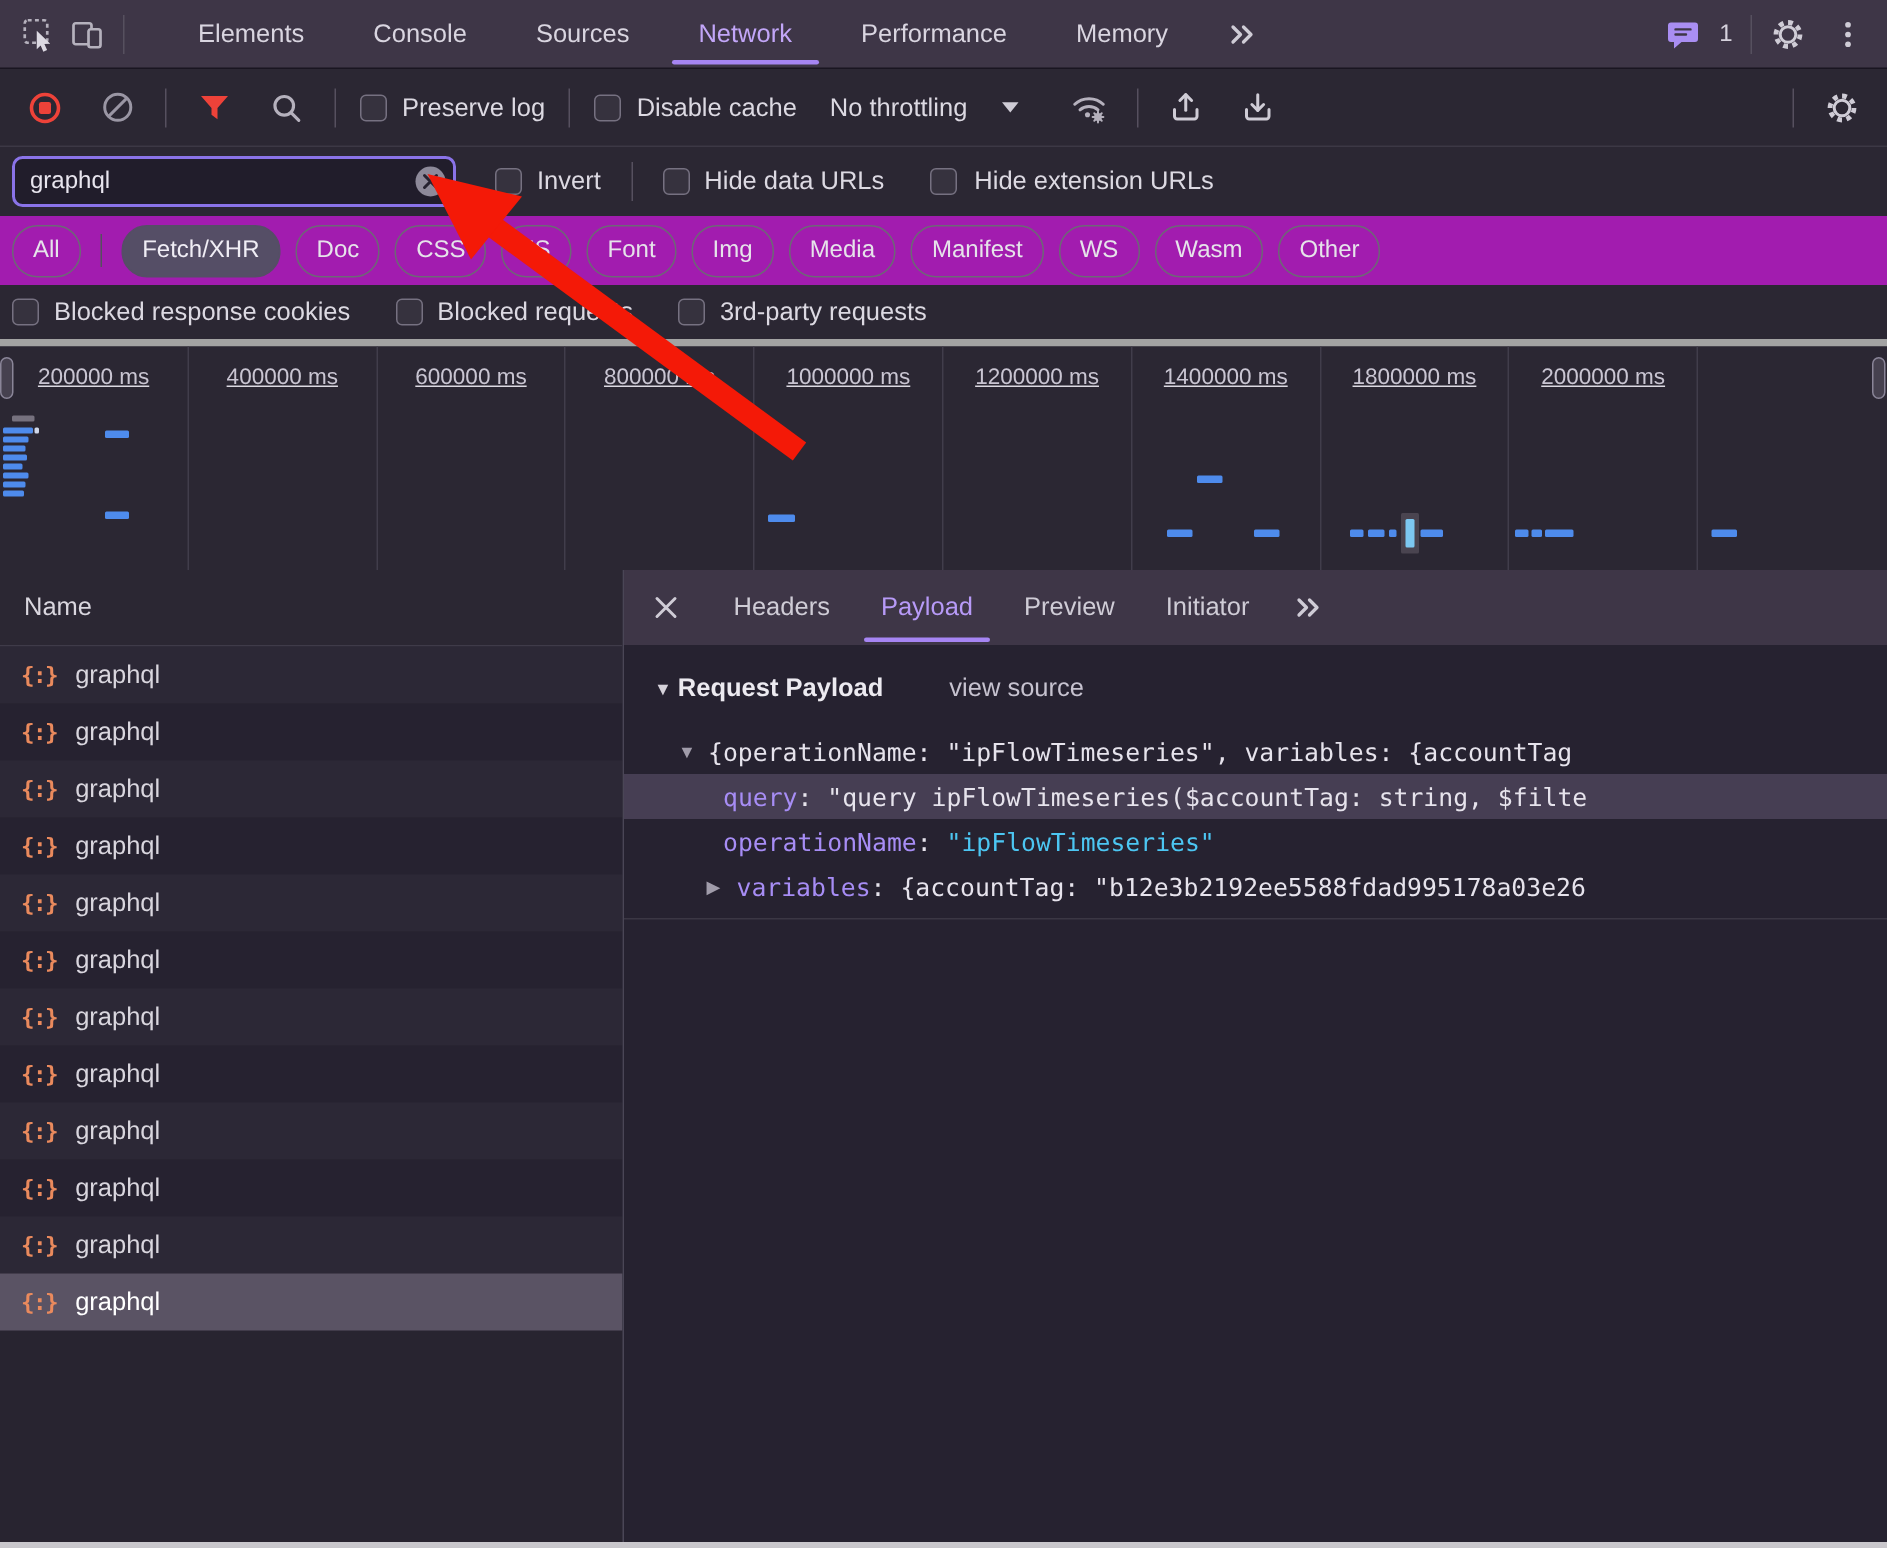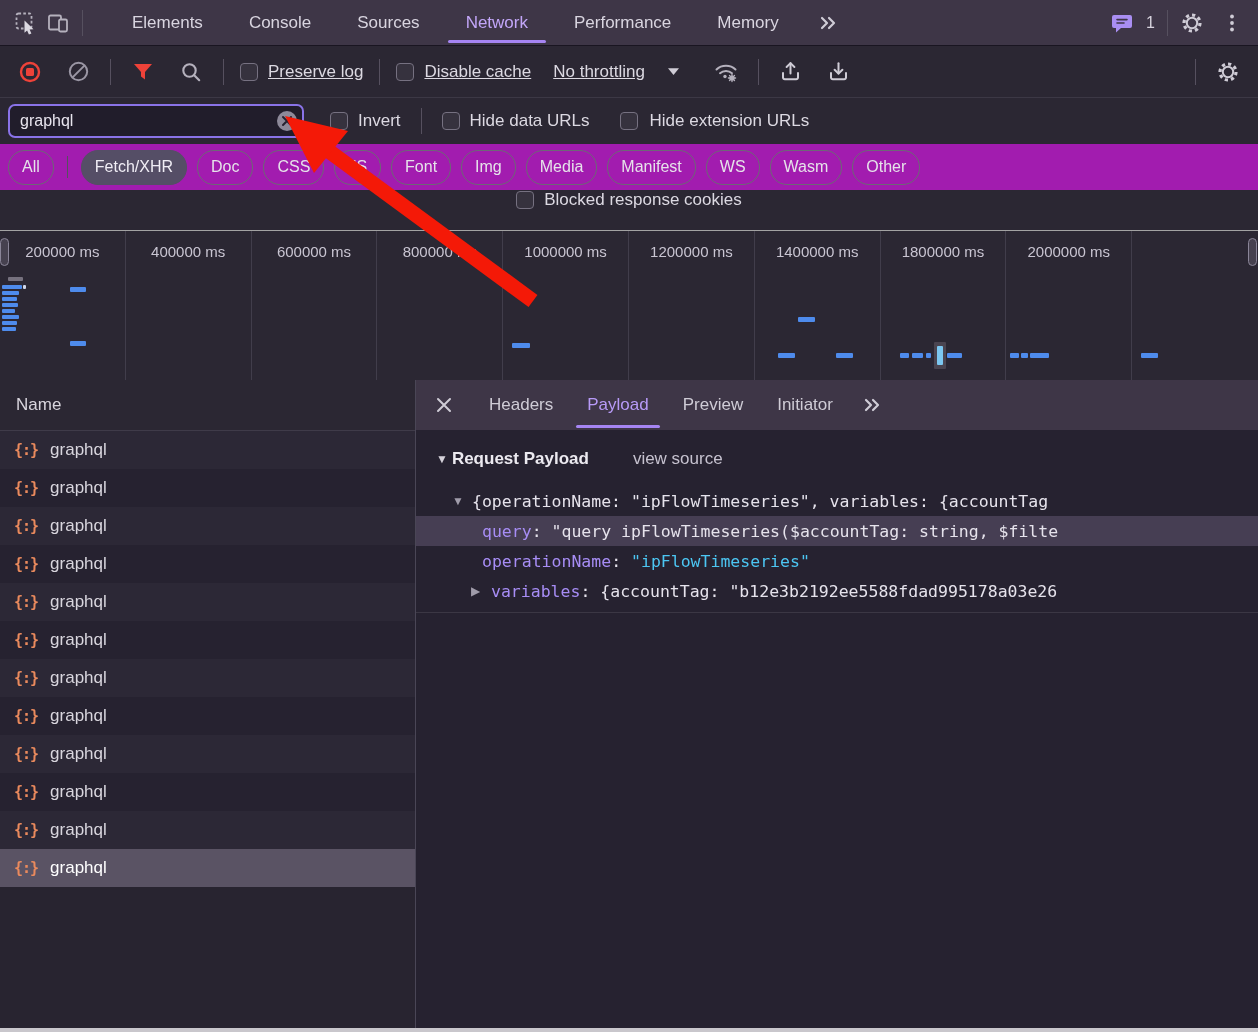--- a/index.html
+++ b/index.html
@@ -15,21 +15,21 @@
           border-bottom:1px solid #191521;display:flex;align-items:center;padding:0 10px;box-sizing:border-box;}
   #top-tabs{display:flex;height:100%;margin-left:26px;}
   .ttab{position:relative;display:flex;align-items:center;padding:0 23px;font-size:17px;color:#d9d5e0;}
   .ttab.active{color:#c2a6f8;}
   .ttab.active::after{content:"";position:absolute;left:5px;right:5px;bottom:2px;height:3px;border-radius:2px;background:#a685f3;}
   #tabbar-right{margin-left:auto;display:flex;align-items:center;gap:8px;}
   #msg-count{font-size:16px;color:#d6d2dd;margin-right:4px;}
 
   
   #toolbar{position:absolute;top:46px;left:0;right:0;height:52px;background:#2b2733;
-           border-bottom:1px solid #3c3845;display:flex;align-items:center;padding:0 14px;box-sizing:border-box;gap:16px;text-decoration:underline;}
+           border-bottom:1px solid #3c3845;display:flex;align-items:center;padding:0 14px;box-sizing:border-box;gap:16px;}
   .cb{width:18px;height:18px;border:1.5px solid #767181;border-radius:4px;background:#36323e;box-sizing:border-box;flex:none;}
   .cb-item{display:flex;align-items:center;gap:10px;font-size:17px;color:#dcd9e2;}
   #throttle{display:flex;align-items:center;gap:22px;font-size:17px;color:#dcd9e2;margin-left:6px;}
 
   
   #filterrow{position:absolute;top:98px;left:0;right:0;height:46px;background:#2b2733;
              display:flex;align-items:center;padding:0 8px;box-sizing:border-box;}
   #filter-input-wrap{position:relative;width:296px;height:34px;flex:none;}
   #filter-input{width:100%;height:100%;box-sizing:border-box;background:#211d2b;border:2px solid #8a73e8;
                 border-radius:7px;color:#e8e5ee;font-size:16px;padding:0 34px 0 10px;outline:none;font-family:inherit;}
@@ -38,26 +38,26 @@
 
   
   #chipsrow{position:absolute;top:144px;left:0;right:0;height:46px;background:#a21caf;
             display:flex;align-items:center;padding:0 8px;gap:10px;box-sizing:border-box;}
   .chip{height:33px;display:flex;align-items:center;padding:0 13px;border:1px solid #6d6876;border-radius:17px;
         font-size:16px;color:#e6e3ea;}
   .chip.active{background:#554e66;border-color:#554e66;color:#f0edf5;}
   .chip-div{width:1px;height:22px;background:#55505e;margin:0 3px;flex:none;}
 
   
-  #checksrow{position:absolute;top:190px;left:0;right:0;height:41px;background:#2b2733;border-bottom:1px solid #a3a3a3;
-             display:flex;align-items:center;padding:0 8px;gap:30px;box-sizing:border-box;flex-direction:column;}
+  #checksrow{position:absolute;top:190px;left:0;right:0;height:41px;background:#2b2733;border-bottom:5px solid #a3a3a3;
+             display:flex;align-items:center;padding:0 8px;gap:30px;box-sizing:border-box;}
 
   
   #overview{position:absolute;top:231px;left:0;right:0;height:149px;background:#2b2733;border-bottom:1px solid #3c3845;}
-  #ov-segments{position:absolute;inset:0;display:flex;}
+  #ov-segments{position:absolute;inset:0;display:flex;text-decoration:underline;}
   .ov-seg{width:125.8px;flex:none;height:100%;border-right:1px solid #413d4b;box-sizing:border-box;
           font-size:15px;color:#c9c5d2;text-align:center;padding-top:12px;overflow:hidden;white-space:nowrap;}
   .ov-mark{position:absolute;border-radius:1px;}
   .ov-pill{position:absolute;top:7px;width:9px;height:28px;border:1.5px solid #8a8598;background:#46414f;
            border-radius:6px;box-sizing:border-box;}
 
   
   #main{position:absolute;top:380px;left:0;right:0;bottom:0;display:flex;}
   #left-panel{width:416px;flex:none;border-right:1px solid #4a4656;box-sizing:border-box;background:#282430;
               display:flex;flex-direction:column;overflow:hidden;}

